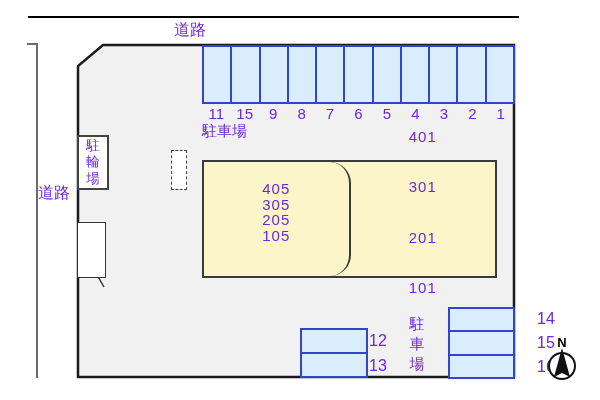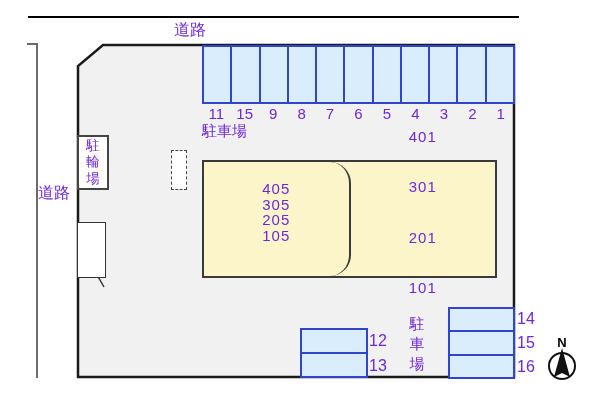--- a/index.html
+++ b/index.html
@@ -34,21 +34,21 @@
   .nums-top { left:202px; top:105px; width:313px; display:flex; font-size:15px;justify-content:space-between; }
   .nums-top .num { flex:1; text-align:center; }
   .parking-label-top { left:202px; top:122px; width:296px; text-align:left; font-size:15px; }
 
   .stalls-bl { left:300px; top:328px; width:68px; height:50px; }
   .nums-bl { left:369px; top:328px; height:50px; display:flex; flex-direction:column; font-size:16px; }
   .nums-bl .num { flex:1; display:flex; align-items:center; }
 
   .stalls-br { left:448px; top:307px; width:67px; height:72px; }
   .nums-br { left:517px; top:307px; height:72px; display:flex; flex-direction:column; font-size:16px; }
-  .nums-br .num { flex:1; display:flex; align-items:center; }
+  .nums-br .num { flex:1; display:flex; align-items:center;padding-left:20px; }
 
   .parking-label-bottom {
     left:404px; top:314px; width:26px; display:flex; flex-direction:column;
     align-items:center; font-size:15px; line-height:20px;
   }
 
   
   .building {
     left:202px; top:160px; width:295px; height:118px; box-sizing:border-box;
     background:var(--building-fill); border:2px solid var(--building-border);

